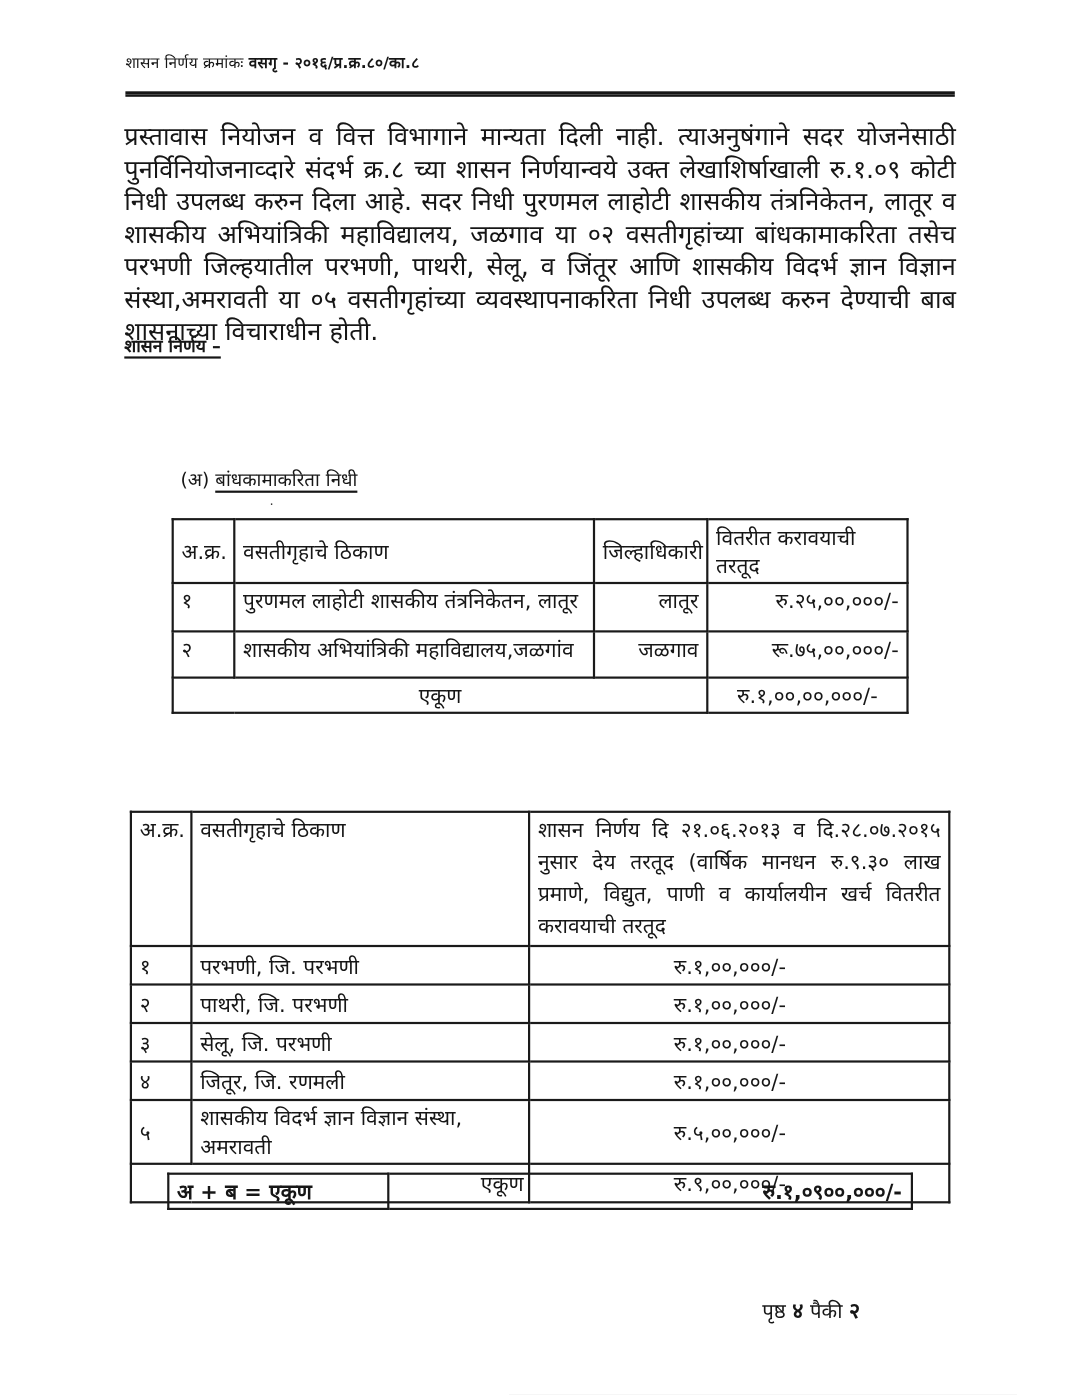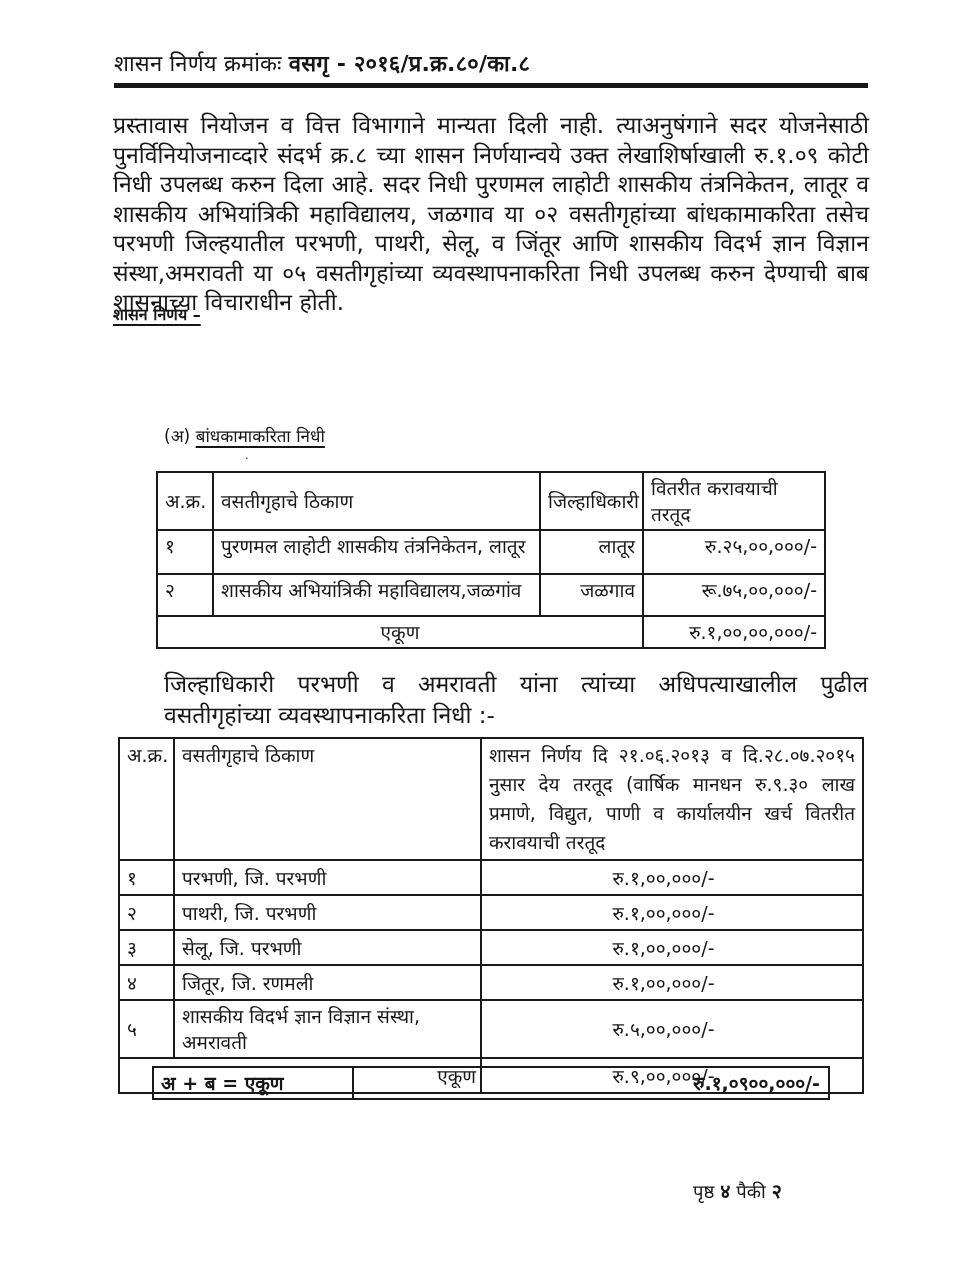--- a/index.html
+++ b/index.html
@@ -4,21 +4,21 @@
 <style>
   * { margin:0; padding:0; box-sizing:border-box; }
   html,body { background:#e8e8e8; }
   body { font-family:"DejaVu Sans","Liberation Sans",sans-serif; color:#161616; }
   .page {
     position:relative; width:980px; height:1268px; margin:0 auto;
     background:#ffffff; overflow:hidden;
   }
   .abs { position:absolute; }
 
-  .doc-header { left:114px; top:47px; font-size:22px; letter-spacing:0.2px; white-space:nowrap; }
+  .doc-header { left:114px; top:47px; font-size:14px; letter-spacing:0.2px; white-space:nowrap; }
   .doc-header .grno { font-weight:bold; }
 
   .double-rule {
     left:114px; top:83px; width:754px; height:3px;
     border-top:3px solid #161616; border-bottom:2px solid #161616;
   }
 
   .para { font-size:23px; text-align:justify; }
   .para1 { left:113px; top:111px; width:756px; line-height:29.5px; }
   .para2 { left:113px; top:342px; width:757px; line-height:33px; text-indent:72px; }
@@ -44,21 +44,21 @@
   .table-a .c-place { width:327px; }
   .table-a .c-dist  { width:103px; }
   .table-a .c-amt   { width:182px; }
   .table-a .hrow td { height:27px; text-align:left; vertical-align:middle; }
   .table-a .drow td { vertical-align:top; }
   .table-a .drow1 td { height:44px; }
   .table-a .drow2 td { height:42px; }
   .table-a .dist, .table-a .amt { text-align:right;margin-left:19px; }
   .table-a .trow td { height:28px; vertical-align:middle; }
   .table-a .trow .tlabel { text-align:center; }
-  .table-a .trow .amt { text-align:right; }
+  .table-a .trow .amt { text-align:center; }
 
   .table-b { left:118px; top:737px; width:744px; }
   .table-b .c-sr    { width:55px; }
   .table-b .c-place { width:307px; }
   .table-b .c-amt   { width:382px; }
   .table-b .hrow td { height:90px; vertical-align:top; line-height:29px; text-align:justify; }
   .table-b .drow td { height:35px; vertical-align:middle; }
   .table-b .amt { text-align:center; padding-right:24px; }
   .table-b .trow td { height:35px; vertical-align:middle; }
   .table-b .trow .tlabel { text-align:right; padding-right:4px; }
@@ -121,21 +121,20 @@
       <td class="amt">रू.७५,००,०००/-</td>
     </tr>
     <tr class="trow">
       <td class="tlabel" colspan="3">एकूण</td>
       <td class="amt">रु.१,००,००,०००/-</td>
     </tr>
   </tbody>
     </table>
 
 
-  <div class="abs para para3">जिल्हाधिकारी परभणी व अमरावती यांना त्यांच्या अधिपत्याखालील पुढील वसतीगृहांच्या व्यवस्थापनाकरिता निधी :-</div>
 
   <table class="abs table-b">
     <colgroup>
       <col class="c-sr">
         <col class="c-place">
         <col class="c-amt">
     </colgroup>
     <tbody>
         <tr class="hrow">
       <td>अ.क्र.</td>

